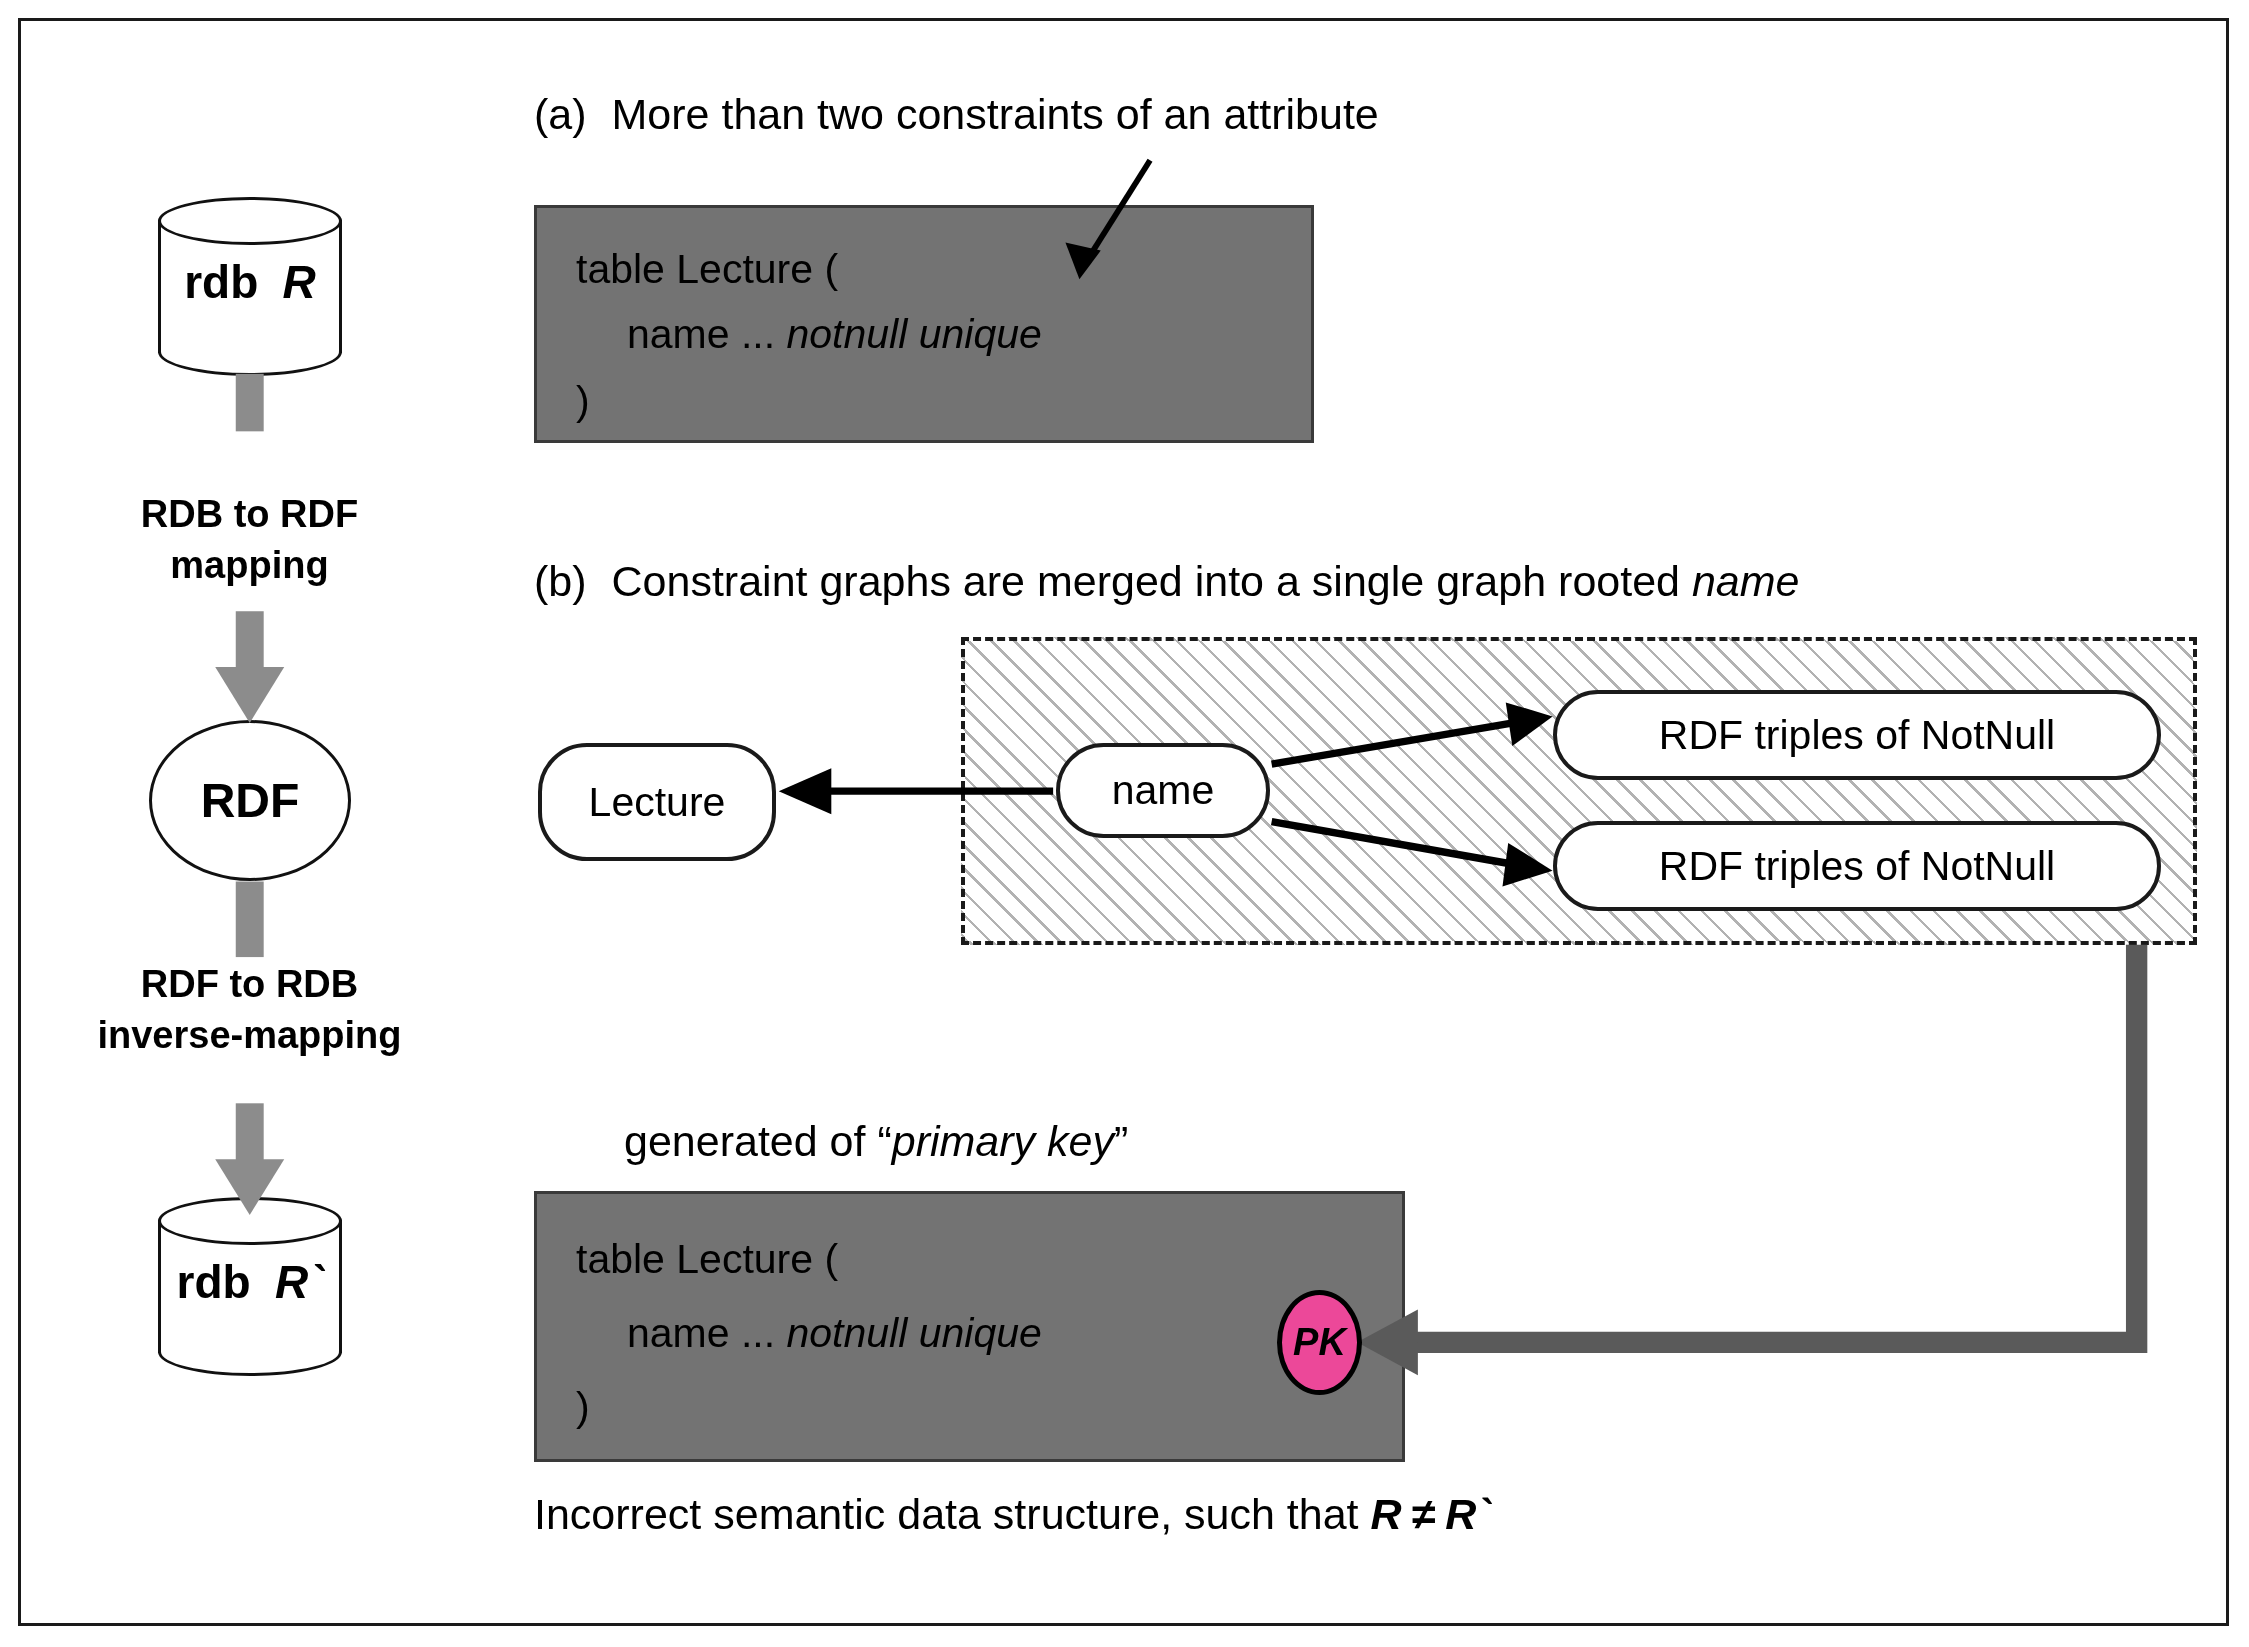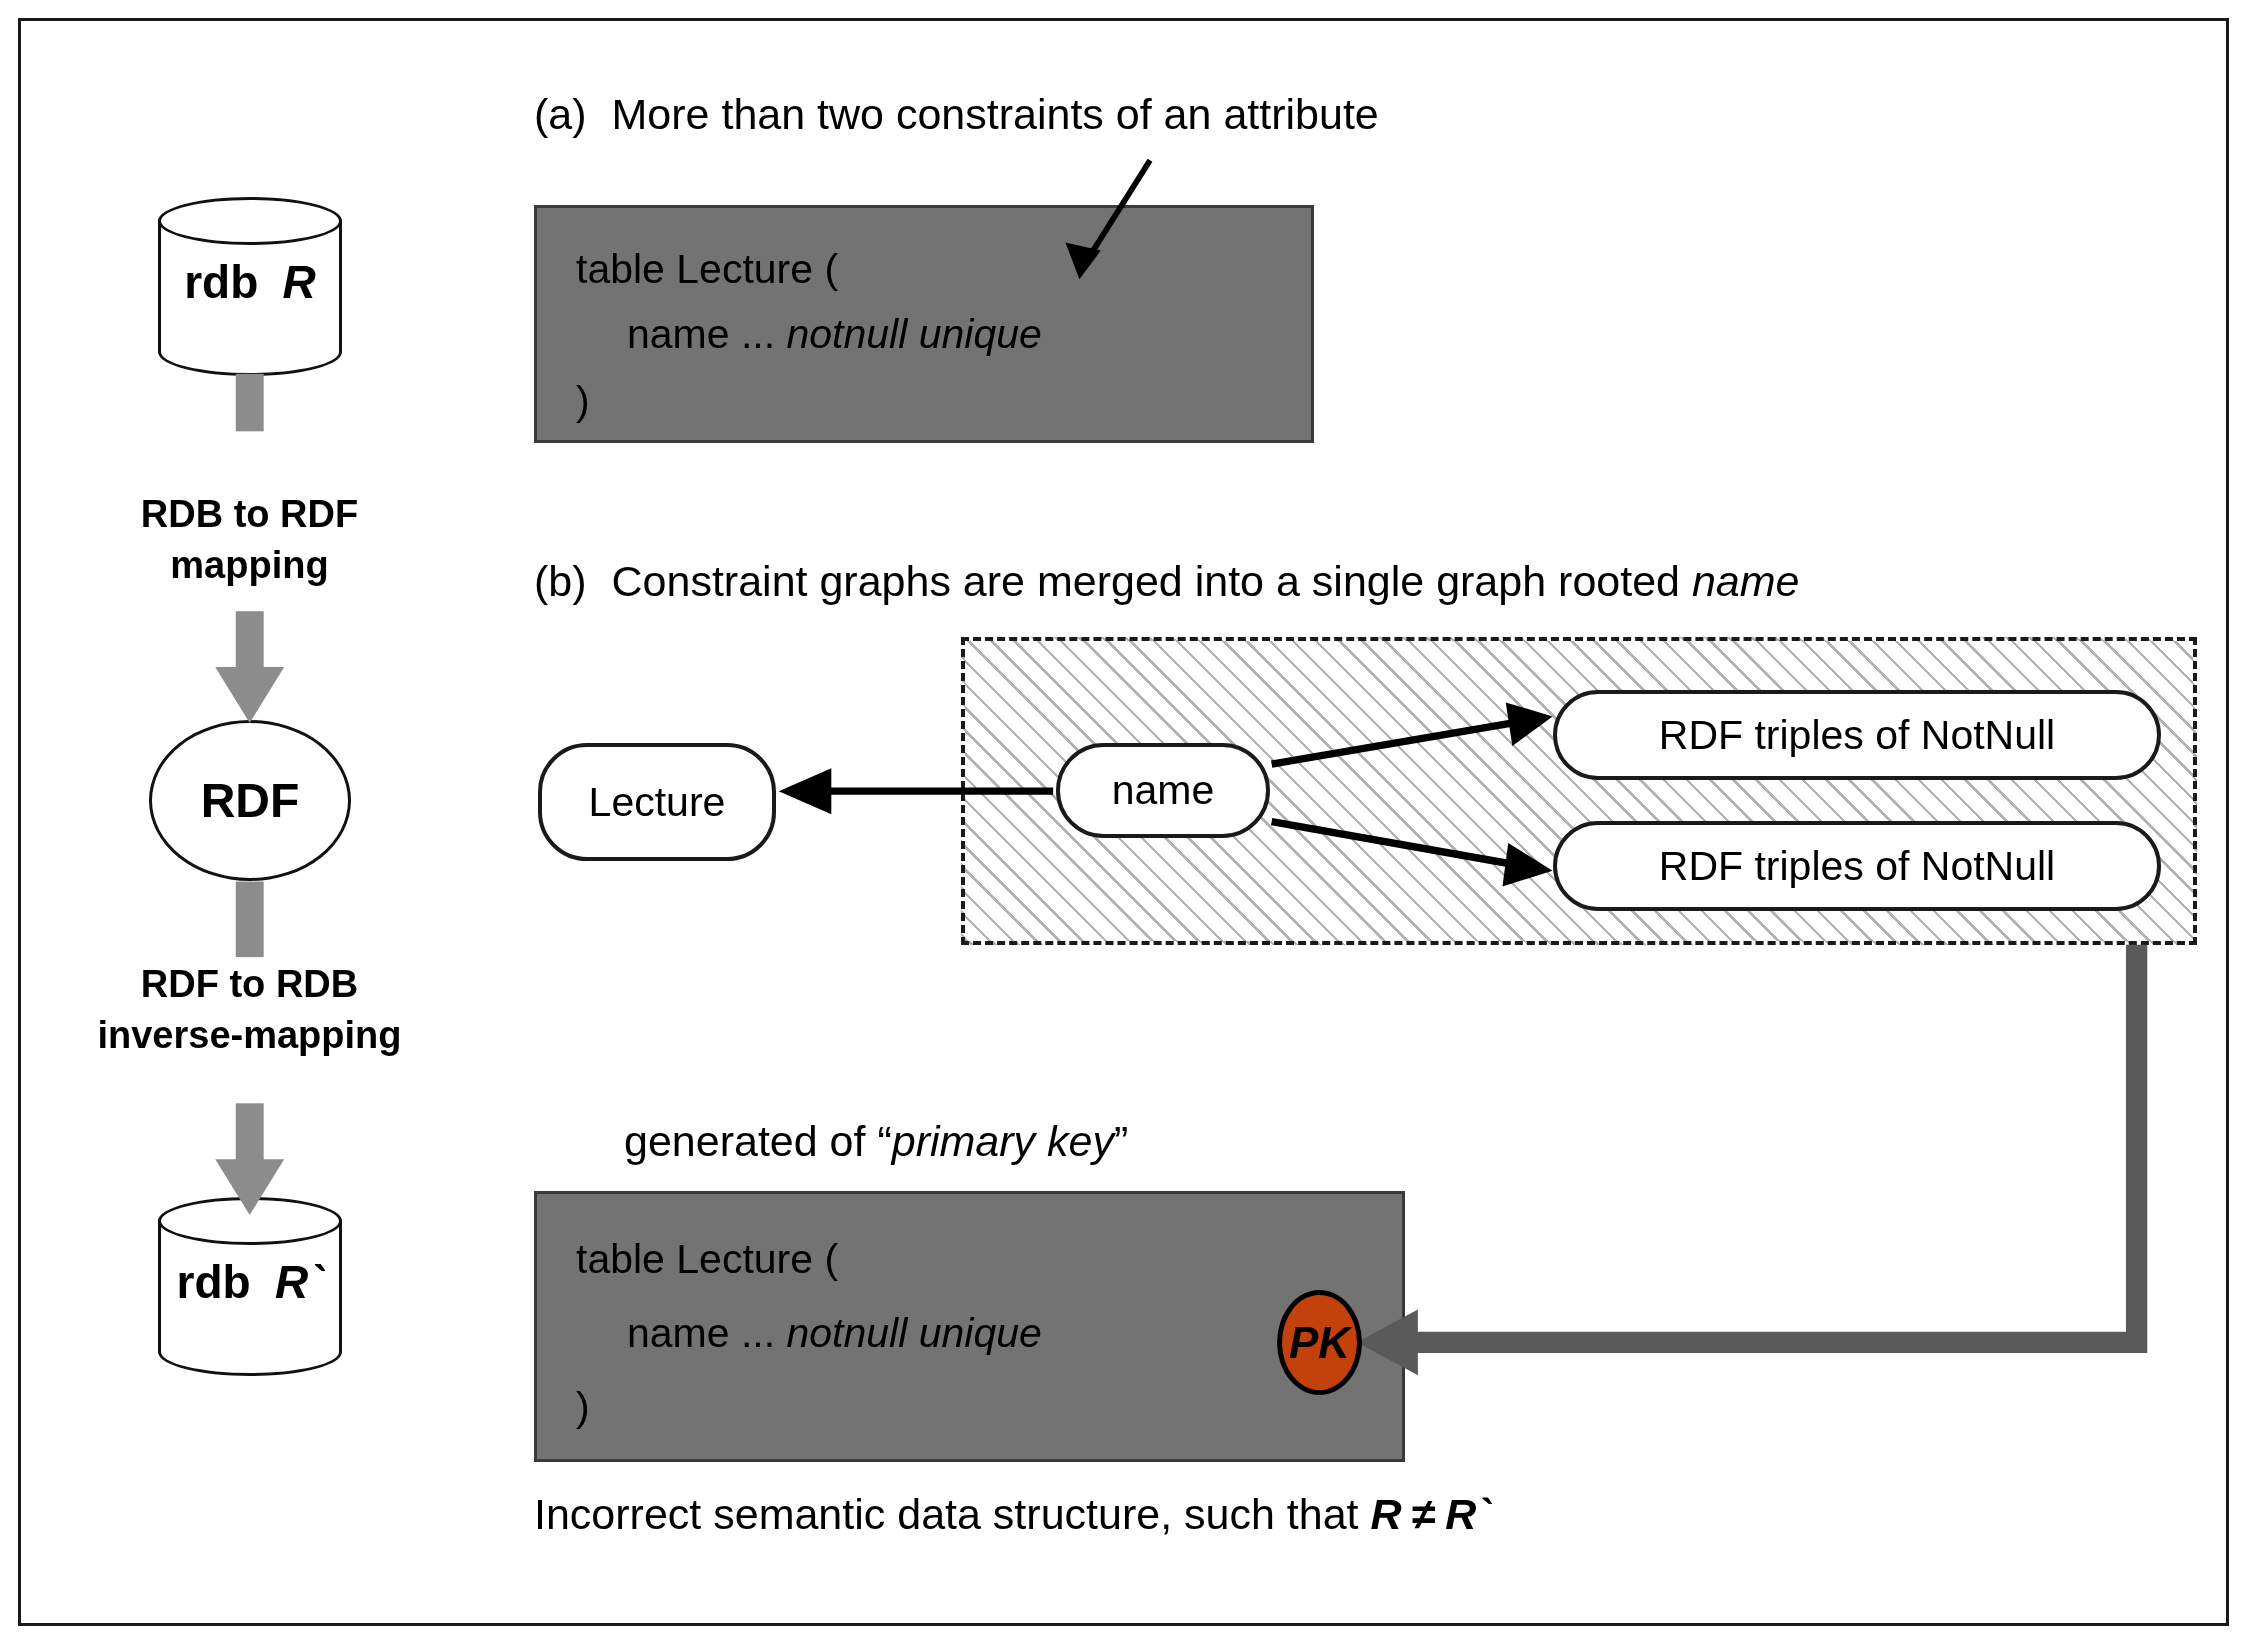--- a/index.html
+++ b/index.html
@@ -162,26 +162,26 @@
     z-index: 2;
   }
 
   
   #pk-circle {
     position: absolute;
     width: 85px;
     height: 105px;
     border: 5px solid #000;
     border-radius: 50%;
-    background: #c2410c;
+    background: #ec4899;
     box-sizing: border-box;
     display: flex;
     align-items: center;
     justify-content: center;
-    font-size: 44px;
+    font-size: 38px;
     font-weight: bold;
     font-style: italic;
     color: #000;
     z-index: 8;
   }
 
   
   svg.overlay {
     position: absolute;
     left: 0; top: 0;

